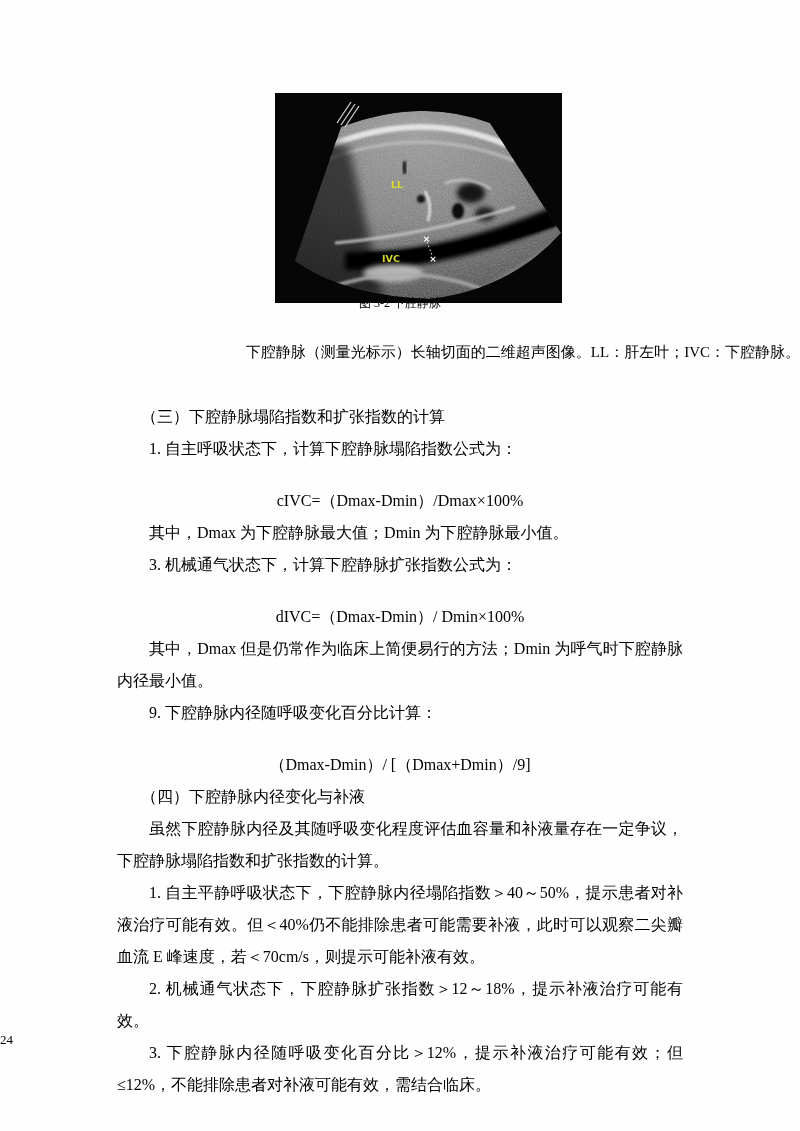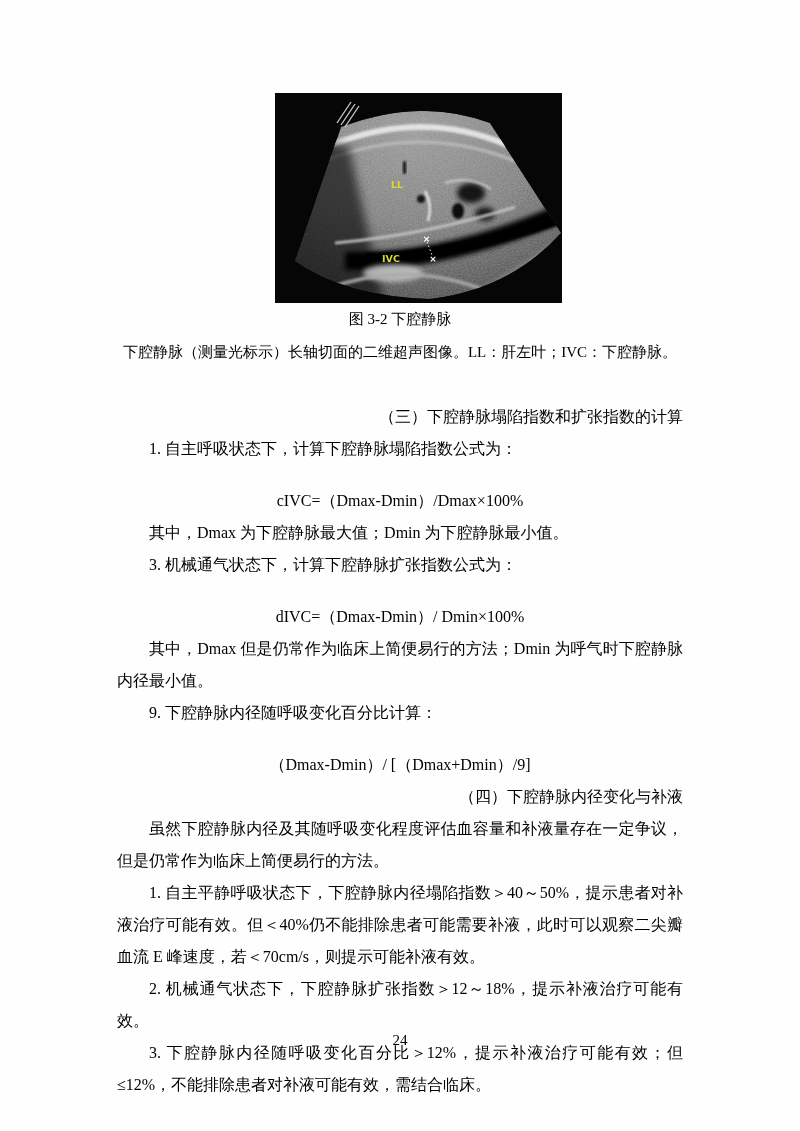--- a/index.html
+++ b/index.html
@@ -14,55 +14,54 @@
   }
   .us-figure {
     position: absolute;
     left: 275px;
     top: 93px;
     width: 287px;
     height: 210px;
   }
   .fig-title {
     position: absolute;
-    top: 308px;
+    top: 292px;
     left: 0;
     width: 100%;
     text-align: center;
-    font-size: 15px;
+    font-size: 12px;
     line-height: 22px;
   }
   .fig-caption {
     position: absolute;
     top: 341px;
     left: 0;
     width: 100%;
-    text-align: center;
+    text-align: right;
     font-size: 15px;
     line-height: 22px;
   }
   .body-text {
     position: absolute;
     top: 401px;
     left: 117px;
     width: 566px;
     font-size: 16px;
     line-height: 32px;
     text-align: justify;
   }
   .body-text p { margin: 0; text-indent: 2em; }
-  .body-text p.section-heading { text-indent: 1.5em; text-align: right; }
+  .body-text p.section-heading { text-indent: 1.5em; text-align: left; }
   .body-text p.formula { text-indent: 0; text-align: center; margin-top: 20px; }
   .page-footer {
     position: absolute;
     top: 1031px;
     left: 0;
     width: 100%;
-    text-align: center;
-    font-size: 15px;
+    font-size: 13px;
     line-height: 18px;
   }
 </style>
 </head>
 <body>
 
 <div class="page">
 
   <div class="us-figure">
     <svg width="287" height="210" viewBox="0 0 287 210" xmlns="http://www.w3.org/2000/svg">
@@ -144,21 +143,21 @@
     <p class="section-heading">（三）下腔静脉塌陷指数和扩张指数的计算</p>
     <p>1. 自主呼吸状态下，计算下腔静脉塌陷指数公式为：</p>
     <p class="formula">cIVC=（Dmax-Dmin）/Dmax×100%</p>
     <p>其中，Dmax 为下腔静脉最大值；Dmin 为下腔静脉最小值。</p>
     <p>3. 机械通气状态下，计算下腔静脉扩张指数公式为：</p>
     <p class="formula">dIVC=（Dmax-Dmin）/ Dmin×100%</p>
     <p>其中，Dmax 但是仍常作为临床上简便易行的方法；Dmin 为呼气时下腔静脉内径最小值。</p>
     <p>9. 下腔静脉内径随呼吸变化百分比计算：</p>
     <p class="formula">（Dmax-Dmin）/ [（Dmax+Dmin）/9]</p>
     <p class="section-heading">（四）下腔静脉内径变化与补液</p>
-    <p>虽然下腔静脉内径及其随呼吸变化程度评估血容量和补液量存在一定争议，但是仍常作为临床上简便易行的方法。</p>
+    <p>虽然下腔静脉内径及其随呼吸变化程度评估血容量和补液量存在一定争议，下腔静脉塌陷指数和扩张指数的计算。</p>
     <p>1. 自主平静呼吸状态下，下腔静脉内径塌陷指数＞40～50%，提示患者对补液治疗可能有效。但＜40%仍不能排除患者可能需要补液，此时可以观察二尖瓣血流 E 峰速度，若＜70cm/s，则提示可能补液有效。</p>
     <p>2. 机械通气状态下，下腔静脉扩张指数＞12～18%，提示补液治疗可能有效。</p>
     <p>3. 下腔静脉内径随呼吸变化百分比＞12%，提示补液治疗可能有效；但≤12%，不能排除患者对补液可能有效，需结合临床。</p>
   </div>
 
   <div class="page-footer">24</div>
 
 </div>
 
 </body></html>

